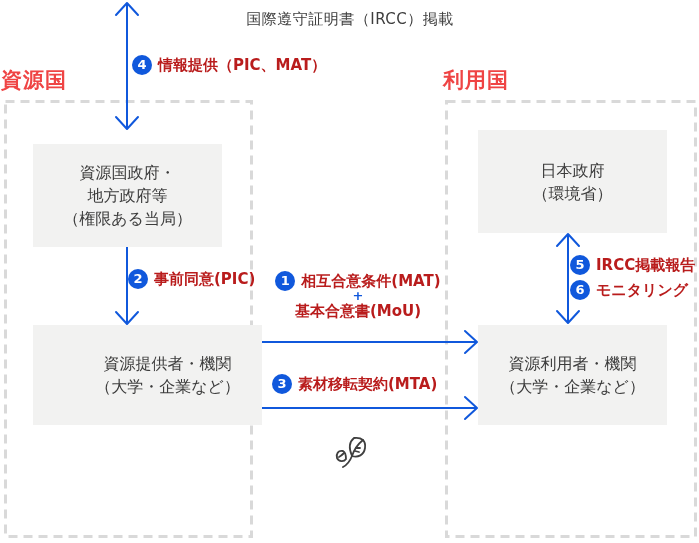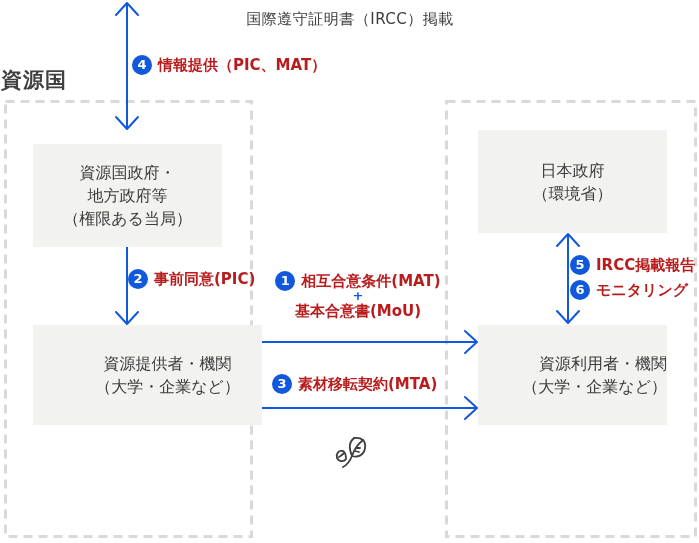--- a/index.html
+++ b/index.html
@@ -5,21 +5,21 @@
   html,body{margin:0;padding:0;background:#ffffff;}
   .stage{
     position:relative;width:699px;height:543px;background:#ffffff;overflow:hidden;
     font-family:"DejaVu Sans",sans-serif;
   }
   .layer{position:absolute;left:0;top:0;}
   .dash{fill:none;stroke:#d9d9d9;stroke-width:3;stroke-dasharray:9 6;}
   .aline{stroke:#1058dc;stroke-width:2;fill:none;}
   .ahead{stroke:#1058dc;stroke-width:2;fill:none;stroke-linecap:round;stroke-linejoin:round;}
   .country{
-    position:absolute;top:66px;font-size:21px;font-weight:600;color:#404040;
+    position:absolute;top:66px;font-size:21px;font-weight:600;color:#ef4444;
     letter-spacing:1px;white-space:nowrap;
   }
   .caption{
     position:absolute;top:10px;left:350px;transform:translateX(-50%);
     font-size:15px;font-weight:500;color:#3d3d3d;letter-spacing:.5px;white-space:nowrap;
   }
   .box{
     position:absolute;width:189px;background:#f2f2f1;color:#3c3c3c;
     display:flex;flex-direction:column;align-items:center;justify-content:center;
     font-size:16px;line-height:23px;font-weight:500;text-align:center;
@@ -80,35 +80,36 @@
 
     <g>
       <line class="aline" x1="224" y1="408" x2="476" y2="408"></line>
       <polyline class="ahead" points="235,397 223,408 235,419"></polyline>
       <polyline class="ahead" points="465,397 477,408 465,419"></polyline>
     </g>
   </svg>
 
   <div class="caption">国際遵守証明書（IRCC）掲載</div>
   <div class="country" style="left:1px;">資源国</div>
+  <div class="country" style="left:443px;">利用国</div>
 
   <div class="box" style="left:33px;top:130px;height:103px;margin-top:14px;">
     <span>資源国政府・</span>
     <span>地方政府等</span>
     <span>（権限ある当局）</span>
   </div>
   <div class="box" style="left:33px;top:325px;height:100px;padding-left:40px;">
     <span>資源提供者・機関</span>
     <span>（大学・企業など）</span>
   </div>
   <div class="box" style="left:478px;top:130px;height:103px;">
     <span>日本政府</span>
     <span>（環境省）</span>
   </div>
-  <div class="box" style="left:478px;top:325px;height:100px;align-items:flex-end;">
+  <div class="box" style="left:478px;top:325px;height:100px;">
     <span>資源利用者・機関</span>
     <span>（大学・企業など）</span>
   </div>
 
   <div class="step" style="left:132px;top:55px;">
     <span class="num">4</span>
     <span class="stxt">情報提供（PIC、MAT）</span>
   </div>
 
   <div class="step" style="left:128px;top:269px;">

